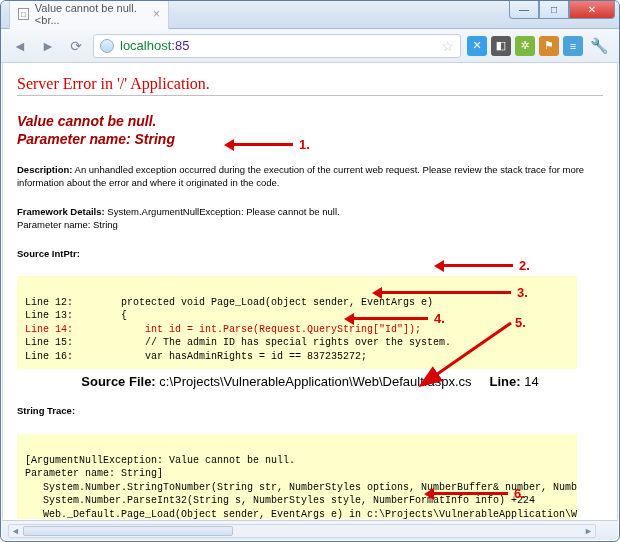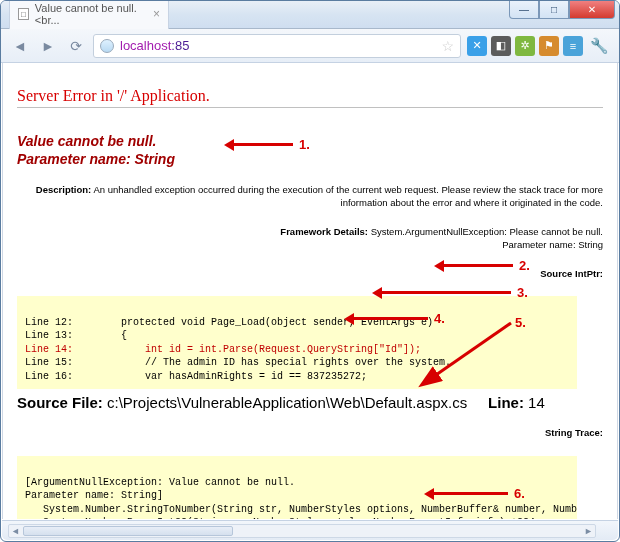--- a/index.html
+++ b/index.html
@@ -39,37 +39,37 @@
   .tab-close { color:#999; font-size:12px; line-height:1; }
   .toolbar {
     height: 34px; background: linear-gradient(#f4f7fb,#e7eef7);
     border-bottom: 1px solid #c5d2e3;
     display:flex; align-items:center; padding: 0 8px; gap:6px;
   }
   .nav-btn { width:22px; height:22px; border-radius:3px; display:flex; align-items:center; justify-content:center; color:#7a8aa0; font-size:14px;}
   .url-bar { flex:1; height:24px; background:#fff; border:1px solid #c3cfdd; border-radius:3px; display:flex; align-items:center; padding:0 6px; gap:6px; }
   .url-bar .globe { width:14px; height:14px; border:1px solid #9ab; border-radius:50%; background:linear-gradient(#dff1ff,#b8d9f2);}
   .url-text { font-size:13px; color:#333; }
-  .url-text .host { color:#a21caf; }
+  .url-text .host { color:#15803d; }
   .url-text .port { color:#4c1d95; }
   .url-star { color:#ccc; font-size:14px; }
   .ext-icons { display:flex; gap:4px; }
   .ext { width:20px; height:20px; border-radius:3px; display:flex; align-items:center; justify-content:center; font-size:11px; color:#fff;}
   .wrench { width:22px; height:22px; display:flex; align-items:center; justify-content:center; color:#666; font-size:15px;}
   
   .viewport { position:absolute; left:1px; right:1px; top:62px; bottom: 22px; overflow:hidden; background:#fff; border-left:1px solid #cfd8e5; border-right:1px solid #cfd8e5;}
-  .page { padding: 20px 14px; font-family: Verdana, Arial, sans-serif; font-size: 9.5px; color:#000; position:relative; height:100%; }
+  .page { padding: 8px 14px; font-family: Verdana, Arial, sans-serif; font-size: 9.5px; color:#000; position:relative; height:100%; }
   h1.err-title { font-family: Verdana; font-size: 16px; font-weight: normal; color:#d70000; margin: 4px 0 2px 0; }
   hr.thin { border:none; border-top:1px solid #c0c0c0; margin: 2px 0 10px 0; }
-  .err-msg { color:#a00000; font-style: italic; font-size: 14px; font-weight: bold; margin: 24px 0 14px 0; line-height:1.3;}
-  .blk { margin: 16px 0; line-height:1.35;text-align:right; }
+  .err-msg { color:#a00000; font-style: italic; font-size: 14px; font-weight: bold; margin: 16px 0 14px 0; line-height:1.3;}
+  .blk { margin: 16px 0; line-height:1.35; }
   .blk b { font-size: 9.5px; }
   .yellow-box { background:#ffffcc; padding: 6px 8px; margin: 4px 0; font-family: Consolas, "Courier New", monospace; font-size: 10px; line-height:1.35; white-space: pre; overflow:hidden; border:0; width: 560px;}
   .yellow-box .red { color:#c00000; }
-  .src-line { font-size: 15px; margin: 5px 0; }
+  .src-line { font-size: 13px; margin: 5px 0; text-align: center; }
   .stack-label { font-weight:bold; font-size: 9.5px; }
   .ver { font-size: 9px; margin-top: 6px;}
   hr.thick { border:none; border-top:1px solid #b0b0b0; margin: 4px 0;}
   
   .annot { position:absolute; color:#d70000; font-weight:bold; font-size:13px; pointer-events:none; display:flex; align-items:center; gap:6px;}
   .arrow-l { position:relative; }
   .arrow-l .shaft { height:3px; background:#d70000; display:block;}
   .arrow-l .head { width:0; height:0; border-top:6px solid transparent; border-bottom:6px solid transparent; border-right:10px solid #d70000; position:absolute; left:-9px; top:-4.5px;}
   .arrow-diag svg { overflow:visible; }
   .statusbar { position:absolute; left:1px; right:1px; bottom:1px; height:20px; background:linear-gradient(#f2f6fb,#e3ebf5); border-top:1px solid #c5d2e3; border-bottom-left-radius:5px; border-bottom-right-radius:5px;}

